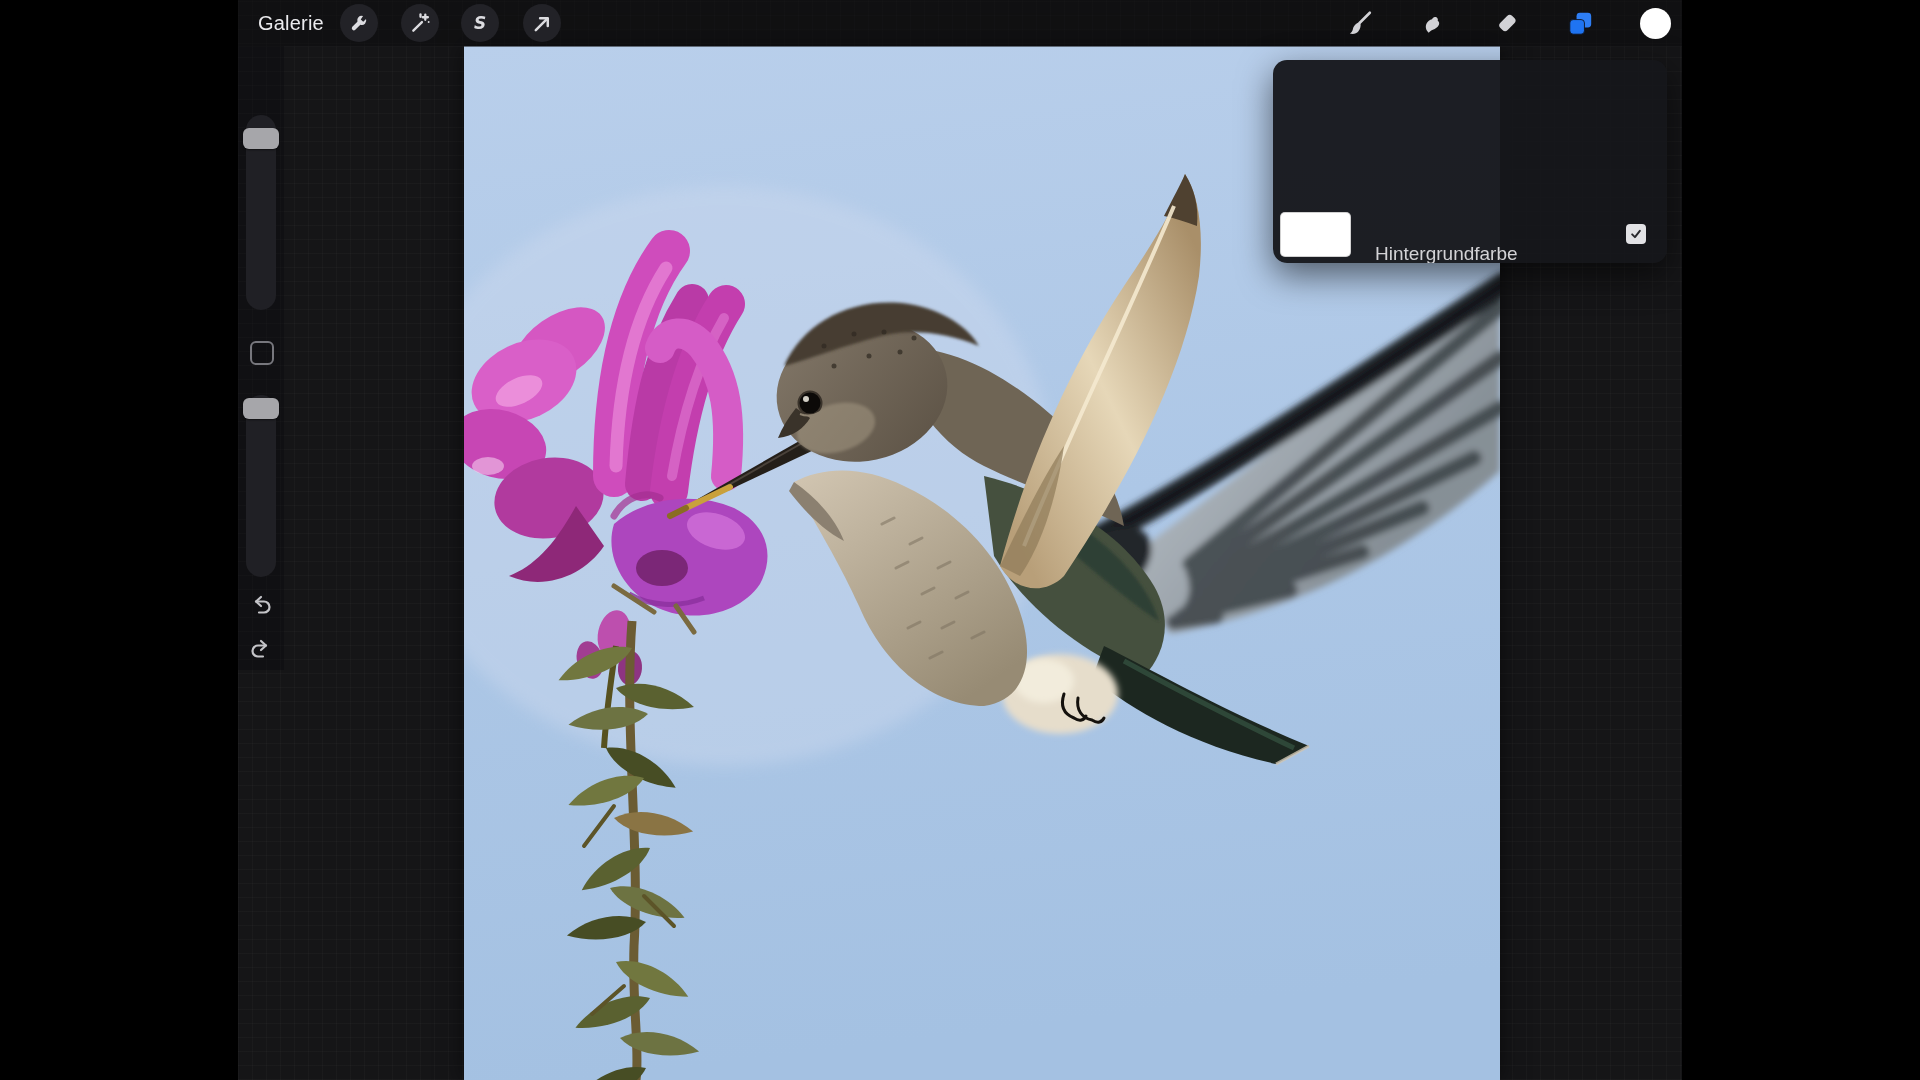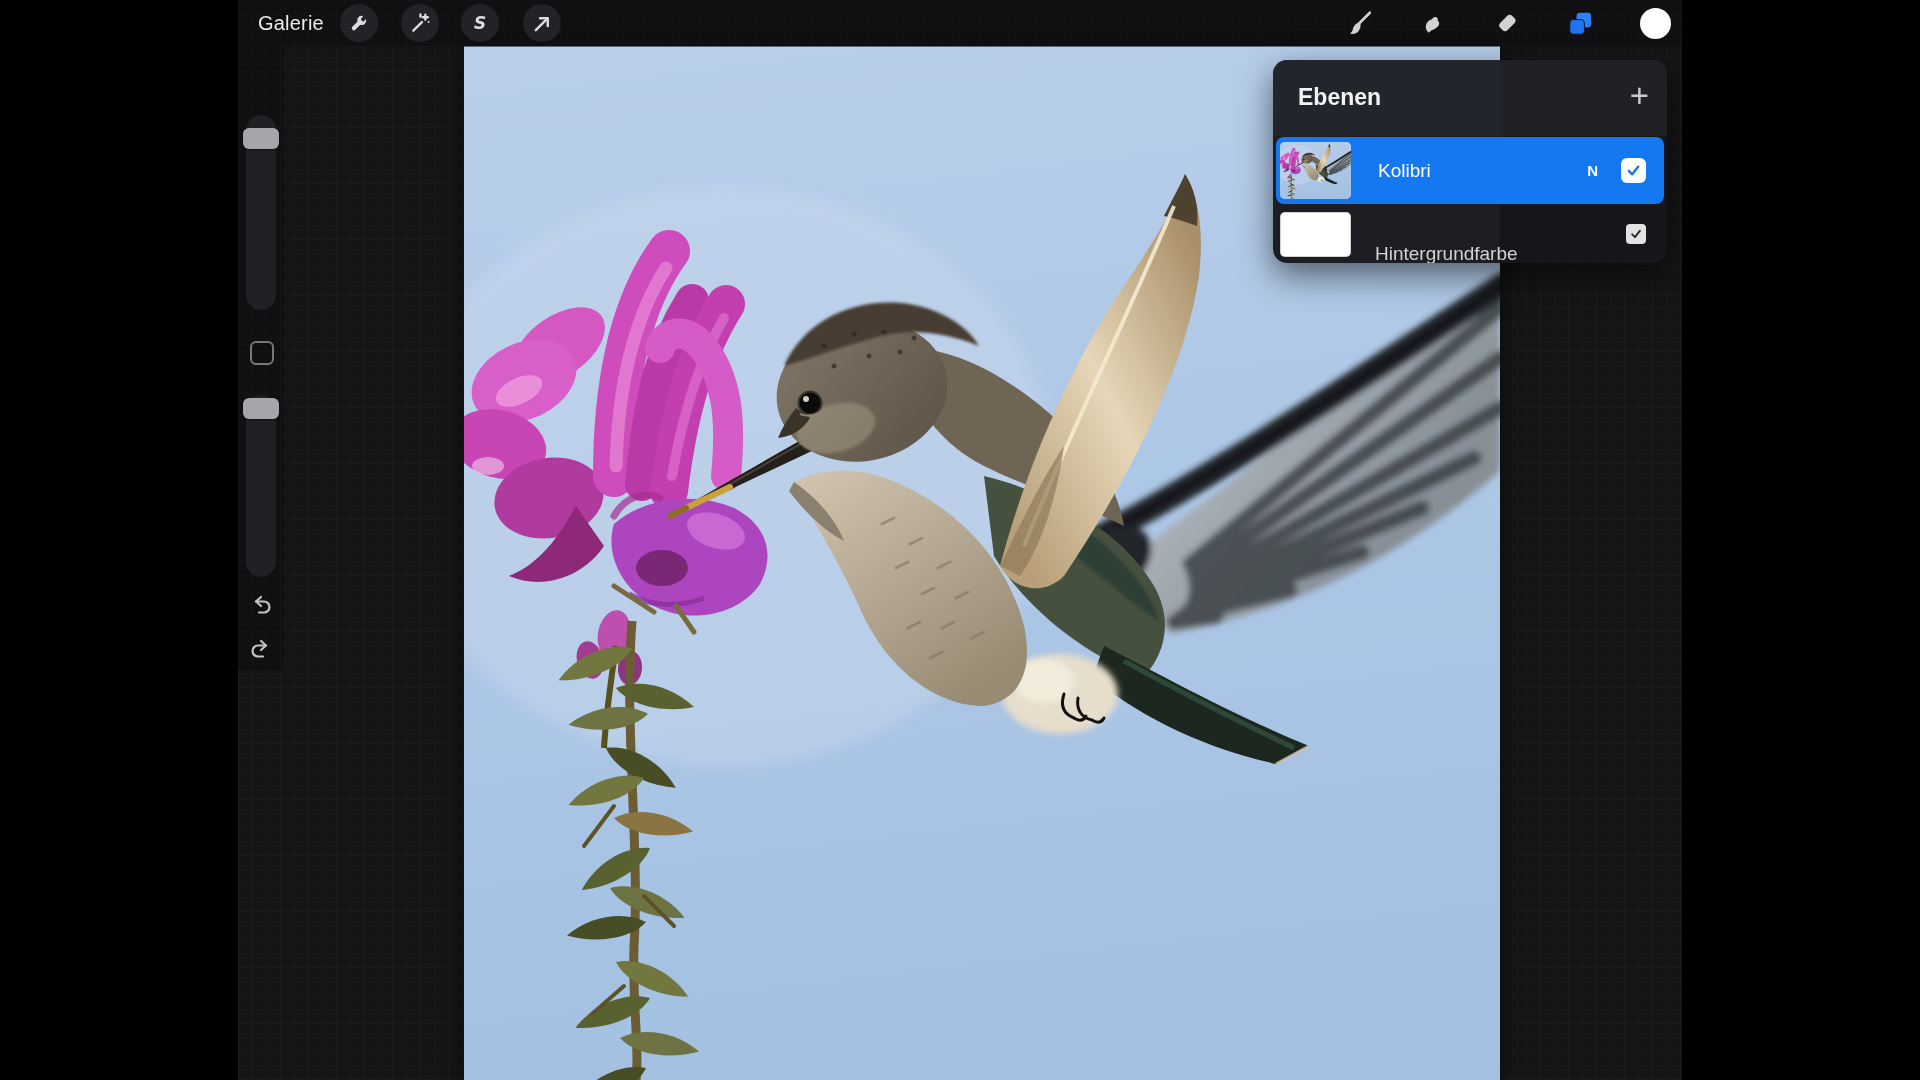--- a/index.html
+++ b/index.html
@@ -313,39 +313,21 @@
         <svg width="24" height="24" viewBox="0 0 24 24">
           <g stroke="currentColor" stroke-width="2.2" fill="none" stroke-linecap="round" stroke-linejoin="round">
             <path d="M12 4 L17 8.5 L12 13"></path>
               <path d="M17 8.5 H9 A5.5 5.5 0 0 0 9 19.5 H14"></path>
           </g>
         </svg>
       </div>
     </div>
 
     <div id="layers-panel">
-      <div id="layers-header">
-        <div id="layers-title">Ebenen</div>
-        <div id="layers-add">+</div>
-      </div>
-
-      <div class="layer-row-selected">
-        <div class="thumb">
-          <svg viewBox="0 0 1036 1034" width="71" height="57" preserveAspectRatio="xMidYMid slice">
-            <use href="#artwork" width="1036" height="1034"></use>
-          </svg>
-        </div>
-        <div class="layer-name">Kolibri</div>
-        <div class="blend-badge">N</div>
-        <div class="cb-white">
-          <svg width="17" height="17" viewBox="0 0 20 20">
-            <path d="M4.5 10.5 L8.5 14.5 L15.5 5.5" stroke="#1478f0" stroke-width="2.8" fill="none" stroke-linecap="round" stroke-linejoin="round"></path>
-          </svg>
-        </div>
-      </div>
+
 
       <div class="layer-row">
         <div class="thumb-white"></div>
         <div class="layer-name2">Hintergrundfarbe</div>
         <div class="cb-gray">
           <svg width="14" height="14" viewBox="0 0 20 20">
             <path d="M4.5 10.5 L8.5 14.5 L15.5 5.5" stroke="#2a2a2e" stroke-width="2.8" fill="none" stroke-linecap="round" stroke-linejoin="round"></path>
           </svg>
         </div>
       </div>

